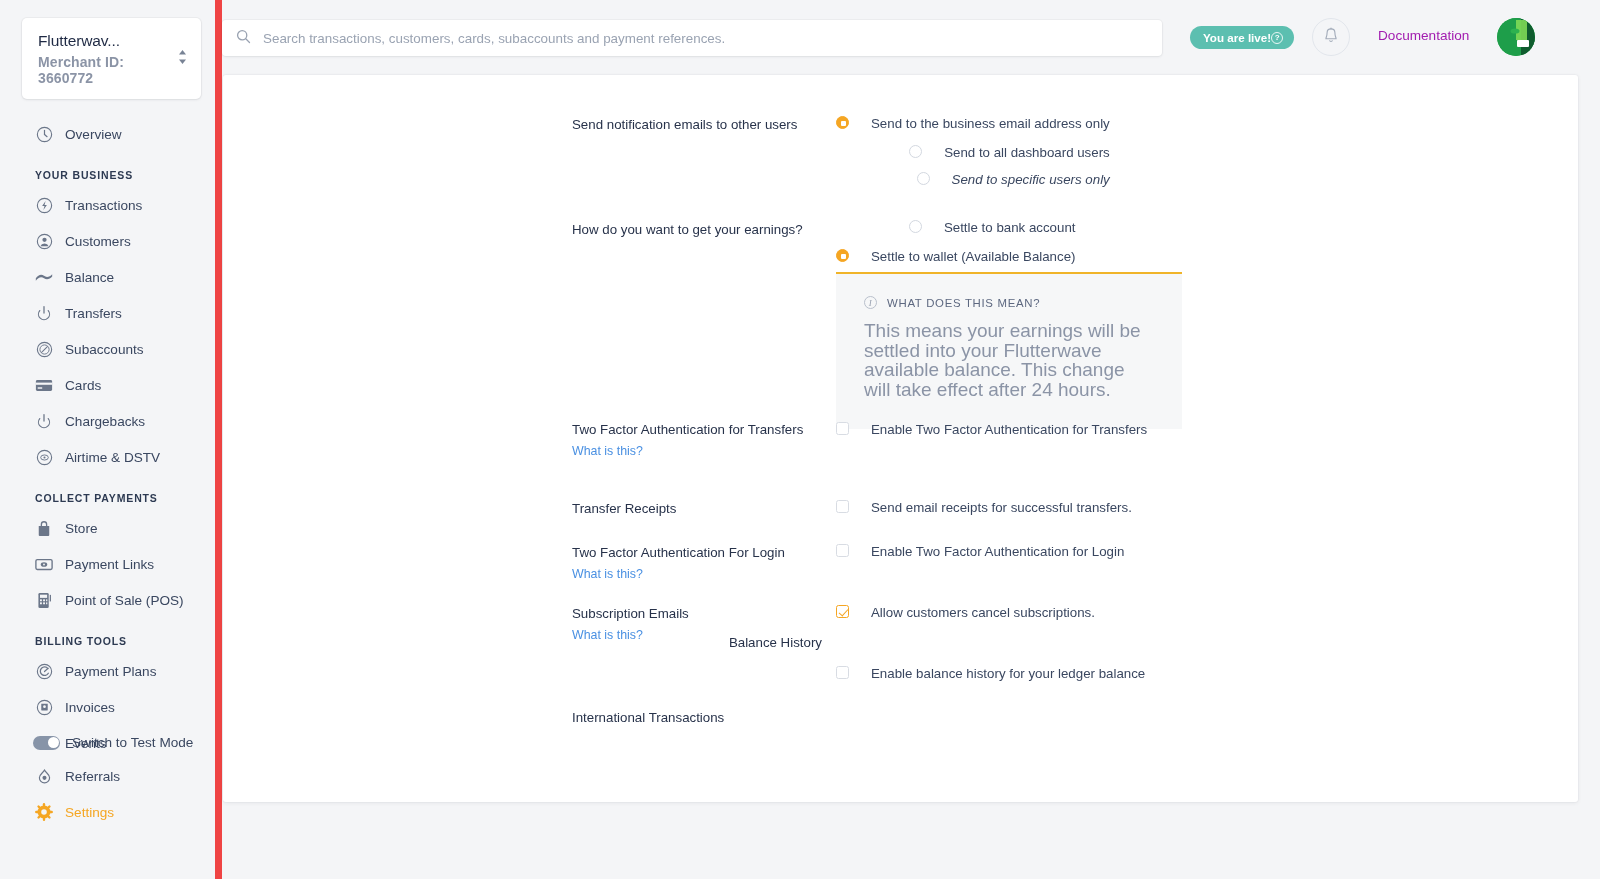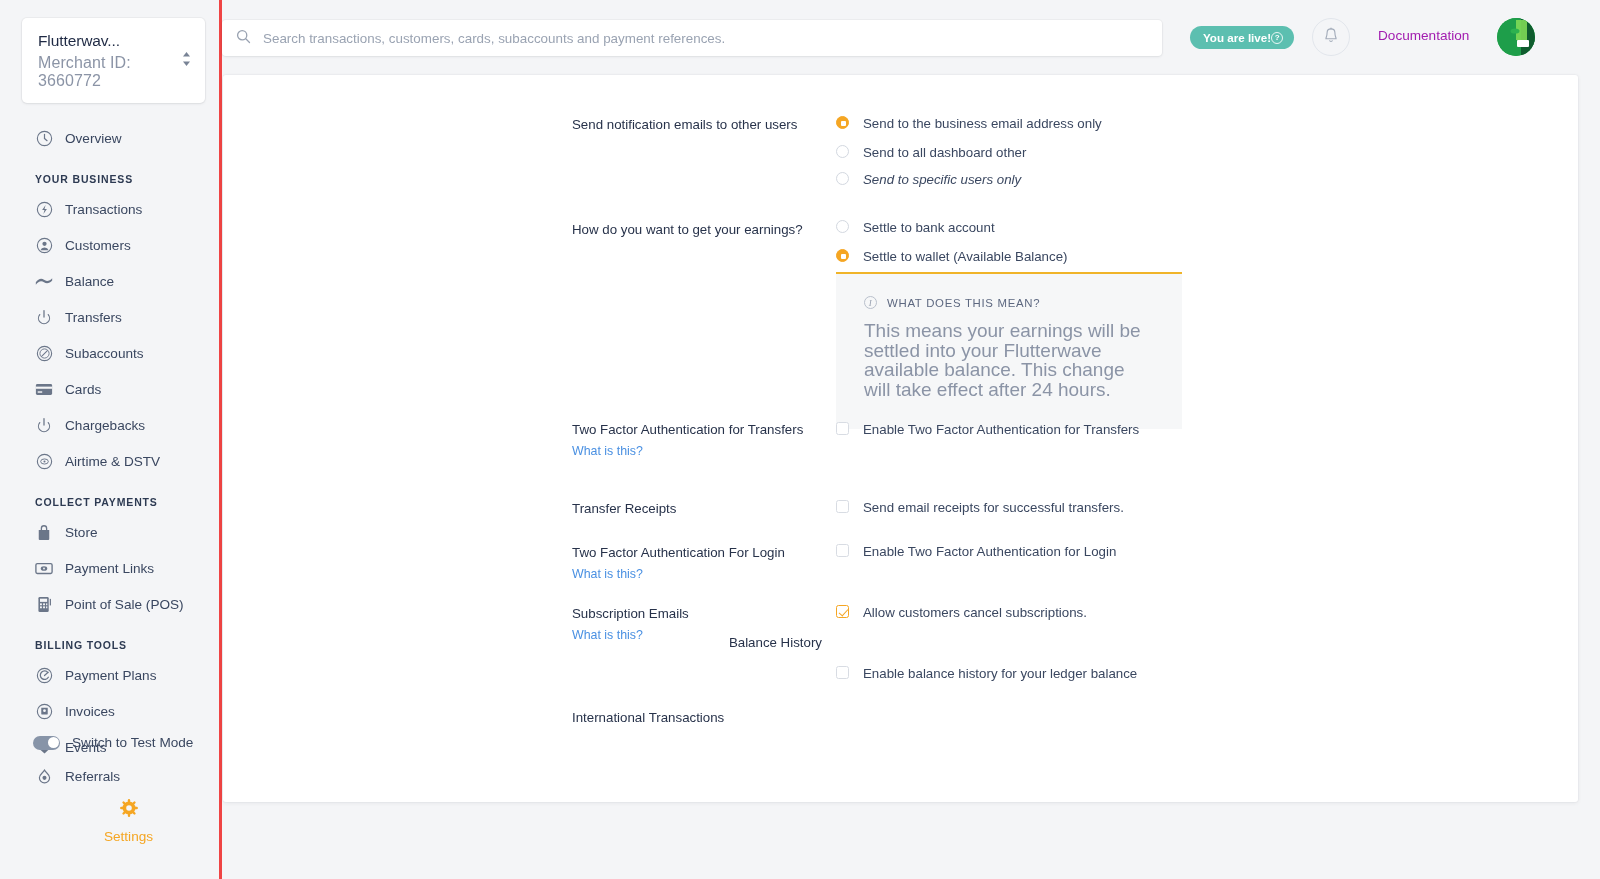--- a/index.html
+++ b/index.html
@@ -8,37 +8,37 @@
     background: #f4f5f7;
     font-family: "Liberation Sans", sans-serif;
     overflow: hidden;
   }
 
   
   #sidebar {
     position: absolute; left: 0; top: 0;
     width: 222px; height: 879px;
     background: #f4f5f7;
-    border-right: 3px solid #ef4444;
+    border-right: 7px solid #ef4444;
   }
   #merchant-card {
     margin: 18px 14px 0 22px;
     background: #ffffff;
     border-radius: 5px;
     padding: 13px 14px 13px 16px;
     box-shadow: 0 1px 3px rgba(16,24,40,.08), 0 0 0 1px rgba(16,24,40,.035);
     display: flex; align-items: center; justify-content: space-between;
     cursor: pointer;
   }
   .merchant-name {
     font-size: 15.5px; color: #1f2a44; font-weight: 400;
     letter-spacing: -.1px; line-height: 1.25;
   }
   .merchant-id {
-    font-size: 16px; color: #8b94a6; margin-top: 4px; letter-spacing: .1px;
+    font-size: 14px; color: #8b94a6; margin-top: 4px; letter-spacing: .1px; font-weight: bold;
   }
   .updown { flex: 0 0 auto; opacity: .75; }
 
   #nav { margin-top: 22px; }
   .nav-group-label {
     font-size: 10.5px; font-weight: 700; letter-spacing: .85px;
     color: #2d3a52; text-transform: uppercase;
     padding: 0 0 0 35px; margin: 22px 0 11px;
   }
   .nav-item {
@@ -118,21 +118,21 @@
   }
   .row-label {
     position:absolute; left:349px; width:250px;
     font-size:13.3px; color:#27324a; line-height:18px;
   }
   .row-sub-link {
     display:block; color:#4a90e2; font-size:12.4px; margin-top:3px; cursor:pointer;
   }
   .row-controls { position:absolute; left:613px; }
 
-  .opt { display:flex; align-items:flex-start; gap:14px; margin-bottom:11px; cursor:pointer; }
+  .opt { display:flex; align-items:flex-start; gap:22px; margin-bottom:11px; cursor:pointer;justify-content:flex-end; }
   .opt-text { font-size:13.3px; color:#3a4760; line-height:15px; padding-top:1px; }
 
   .radio {
     width:13px;height:13px;border-radius:50%;
     border:1px solid #d3d8e0; background:#fff; flex:0 0 13px; margin-top:1px;
     position:relative;
   }
   .radio.checked { background:#f5a623; border-color:#f5a623; }
   .radio.checked::after {
     content:""; position:absolute; left:4px; top:4px;
@@ -371,21 +371,21 @@
     <div class="nav-item" style="padding-left:35px;">
       <span class="ico">
         <svg width="17" height="17" viewBox="0 0 20 20">
             <path d="M10 2.5 C12 6 16 7.5 16 11.5 A6 6 0 0 1 4 11.5 C4 7.5 8 6 10 2.5 Z" fill="none" stroke="#6b7689" stroke-width="1.4"></path>
             <circle cx="10" cy="11.6" r="2.4" fill="#6b7689"></circle>
           </svg>
       </span>
       <span>Referrals</span>
     </div>
 
-    <div class="nav-item active" style="padding-left:35px;flex-direction:column;">
+    <div class="nav-item active" style="padding-left:35px;">
       <span class="ico">
         <svg width="18" height="18" viewBox="0 0 20 20">
           <g fill="#f5a623">
             <circle cx="10" cy="10" r="7.2"></circle>
           </g>
           <g stroke="#f5a623" stroke-width="2.6" stroke-linecap="round">
             <path d="M10 1.4 L10 3.2"></path>
               <path d="M10 16.8 L10 18.6"></path>
             <path d="M1.4 10 L3.2 10"></path>
               <path d="M16.8 10 L18.6 10"></path>
@@ -444,21 +444,21 @@
 <div id="main-card">
 
   <div class="row-label" style="top:41px;">Send notification emails to other users</div>
   <div class="row-controls" style="top:40px;">
     <div class="opt">
       <span class="radio checked"></span>
       <span class="opt-text">Send to the business email address only</span>
     </div>
     <div class="opt" style="margin-top:13px;">
       <span class="radio"></span>
-      <span class="opt-text">Send to all dashboard other</span>
+      <span class="opt-text">Send to all dashboard users</span>
     </div>
     <div class="opt" style="margin-top:5px;font-style:italic;">
       <span class="radio"></span>
       <span class="opt-text">Send to specific users only</span>
     </div>
   </div>
 
   <div class="row-label" style="top:146px;">How do you want to get your earnings?</div>
   <div class="row-controls" style="top:144px;">
     <div class="opt">

